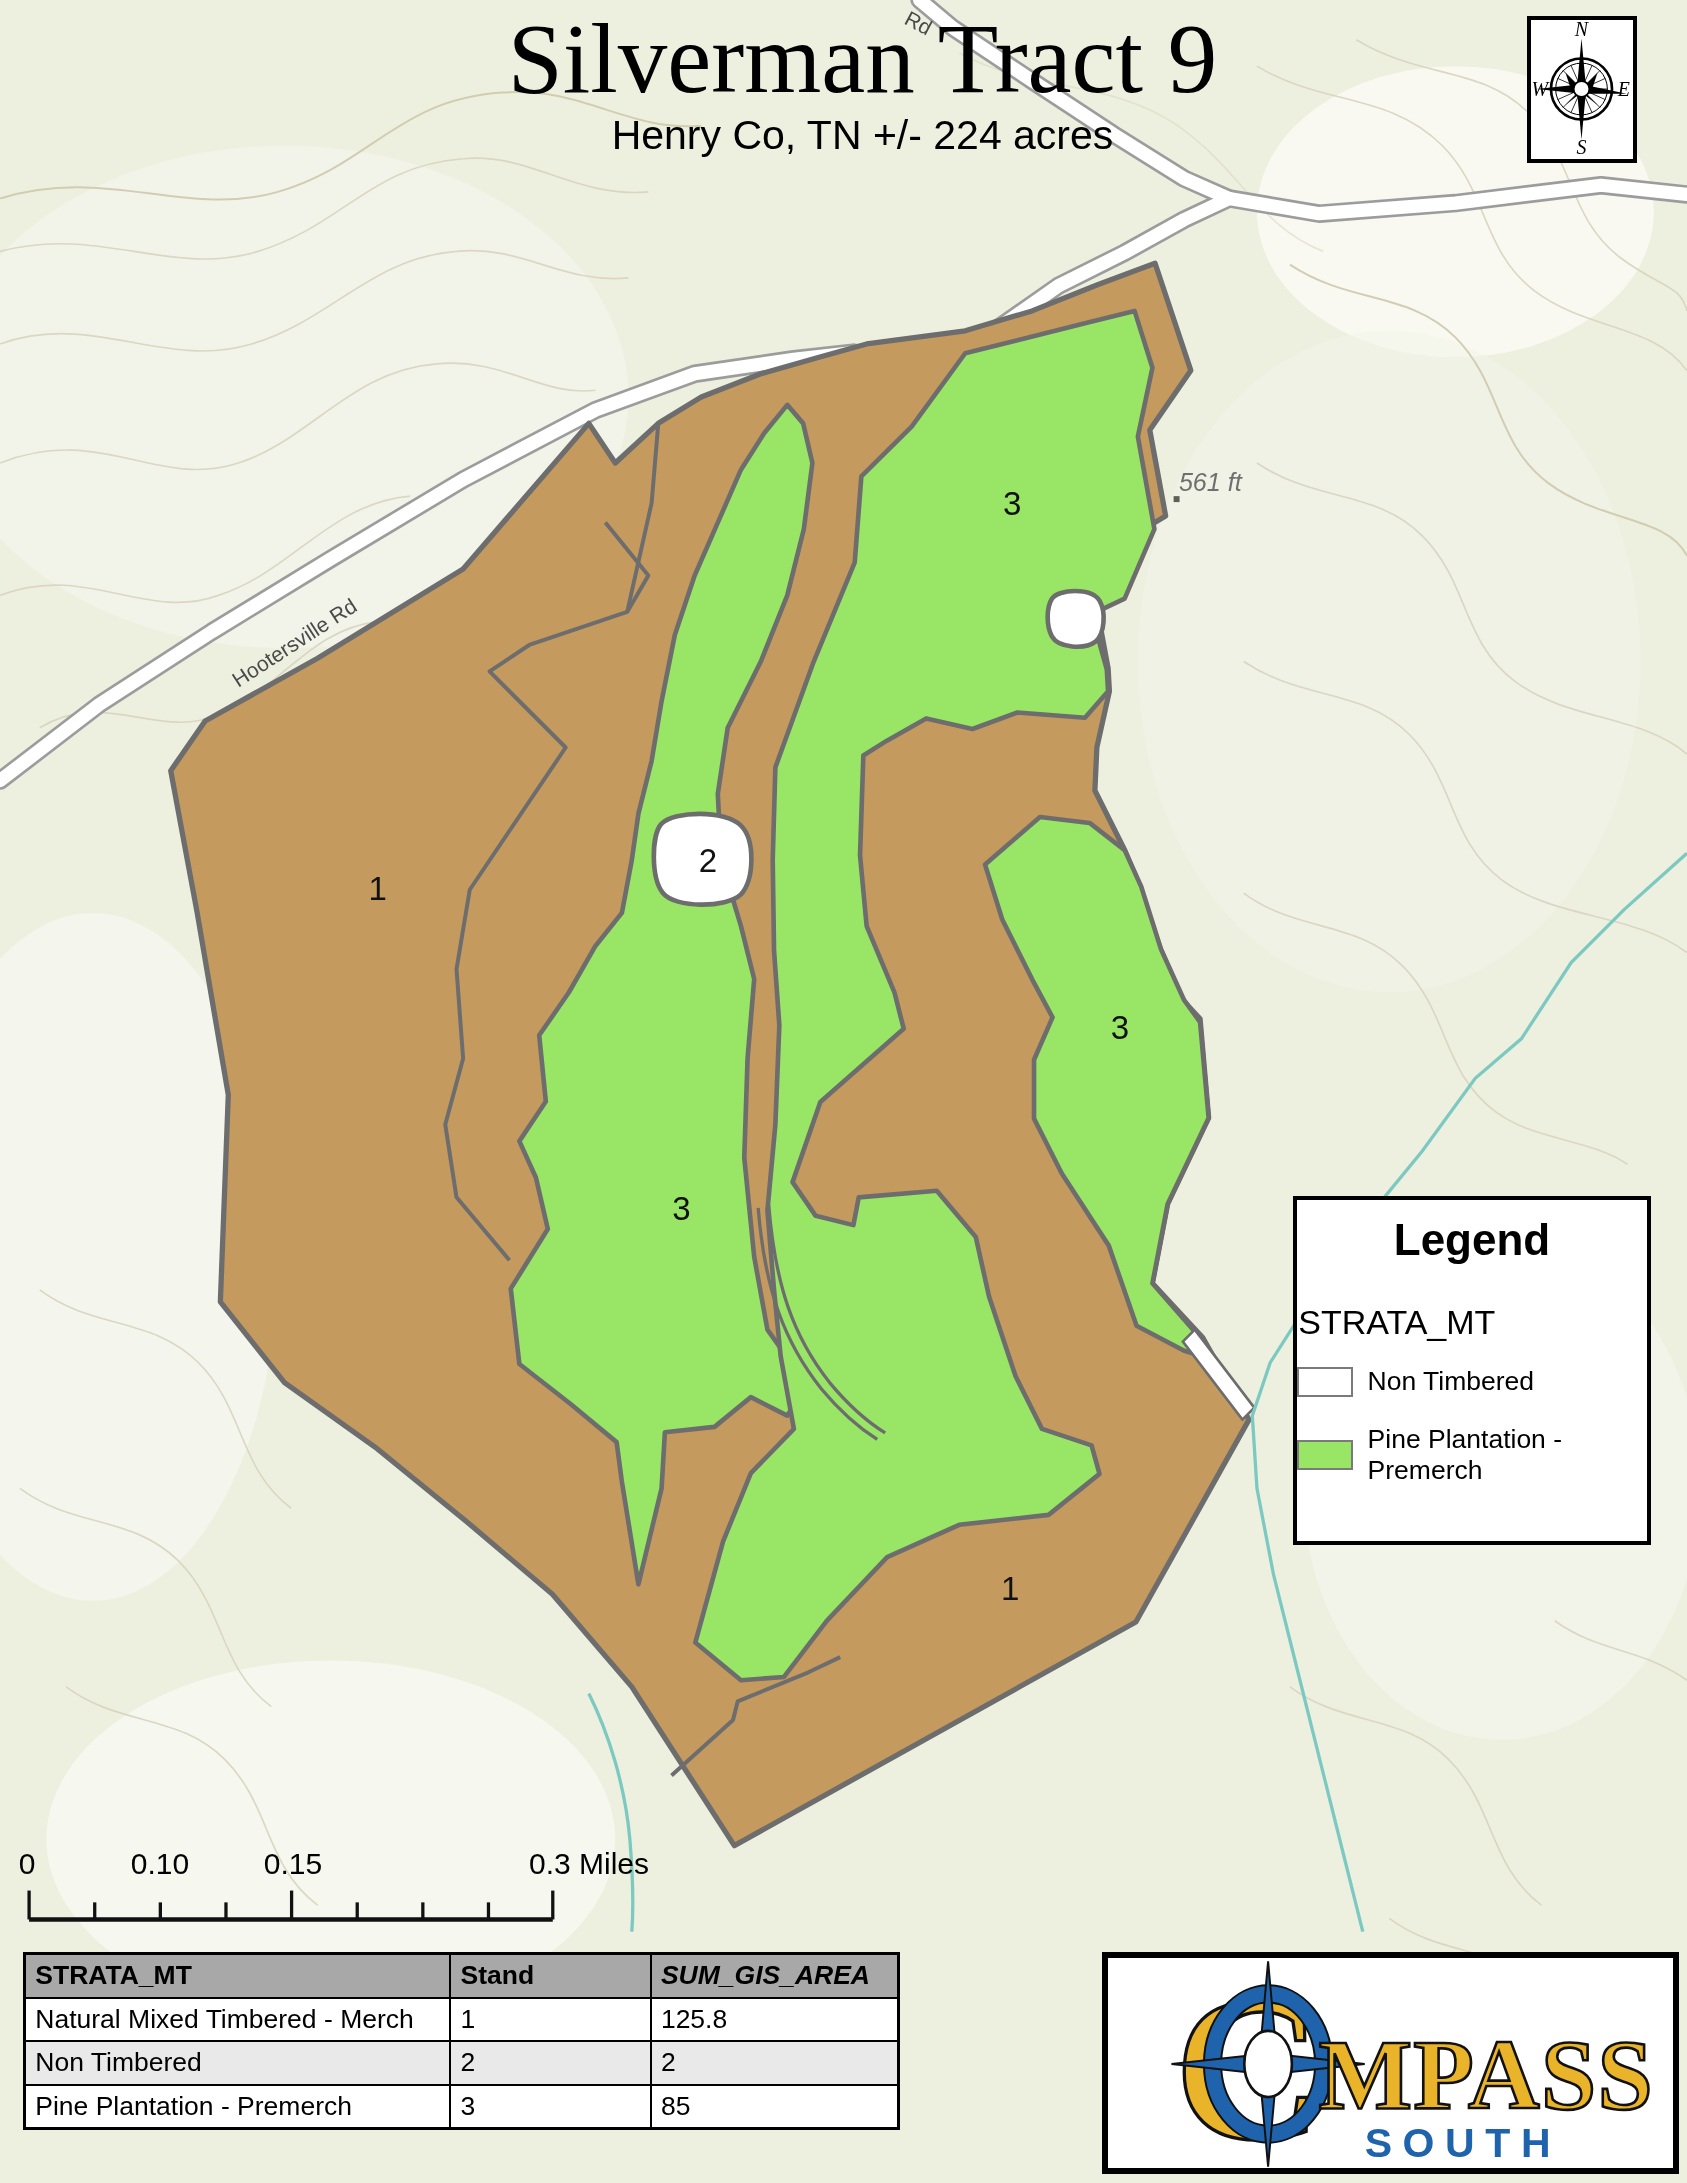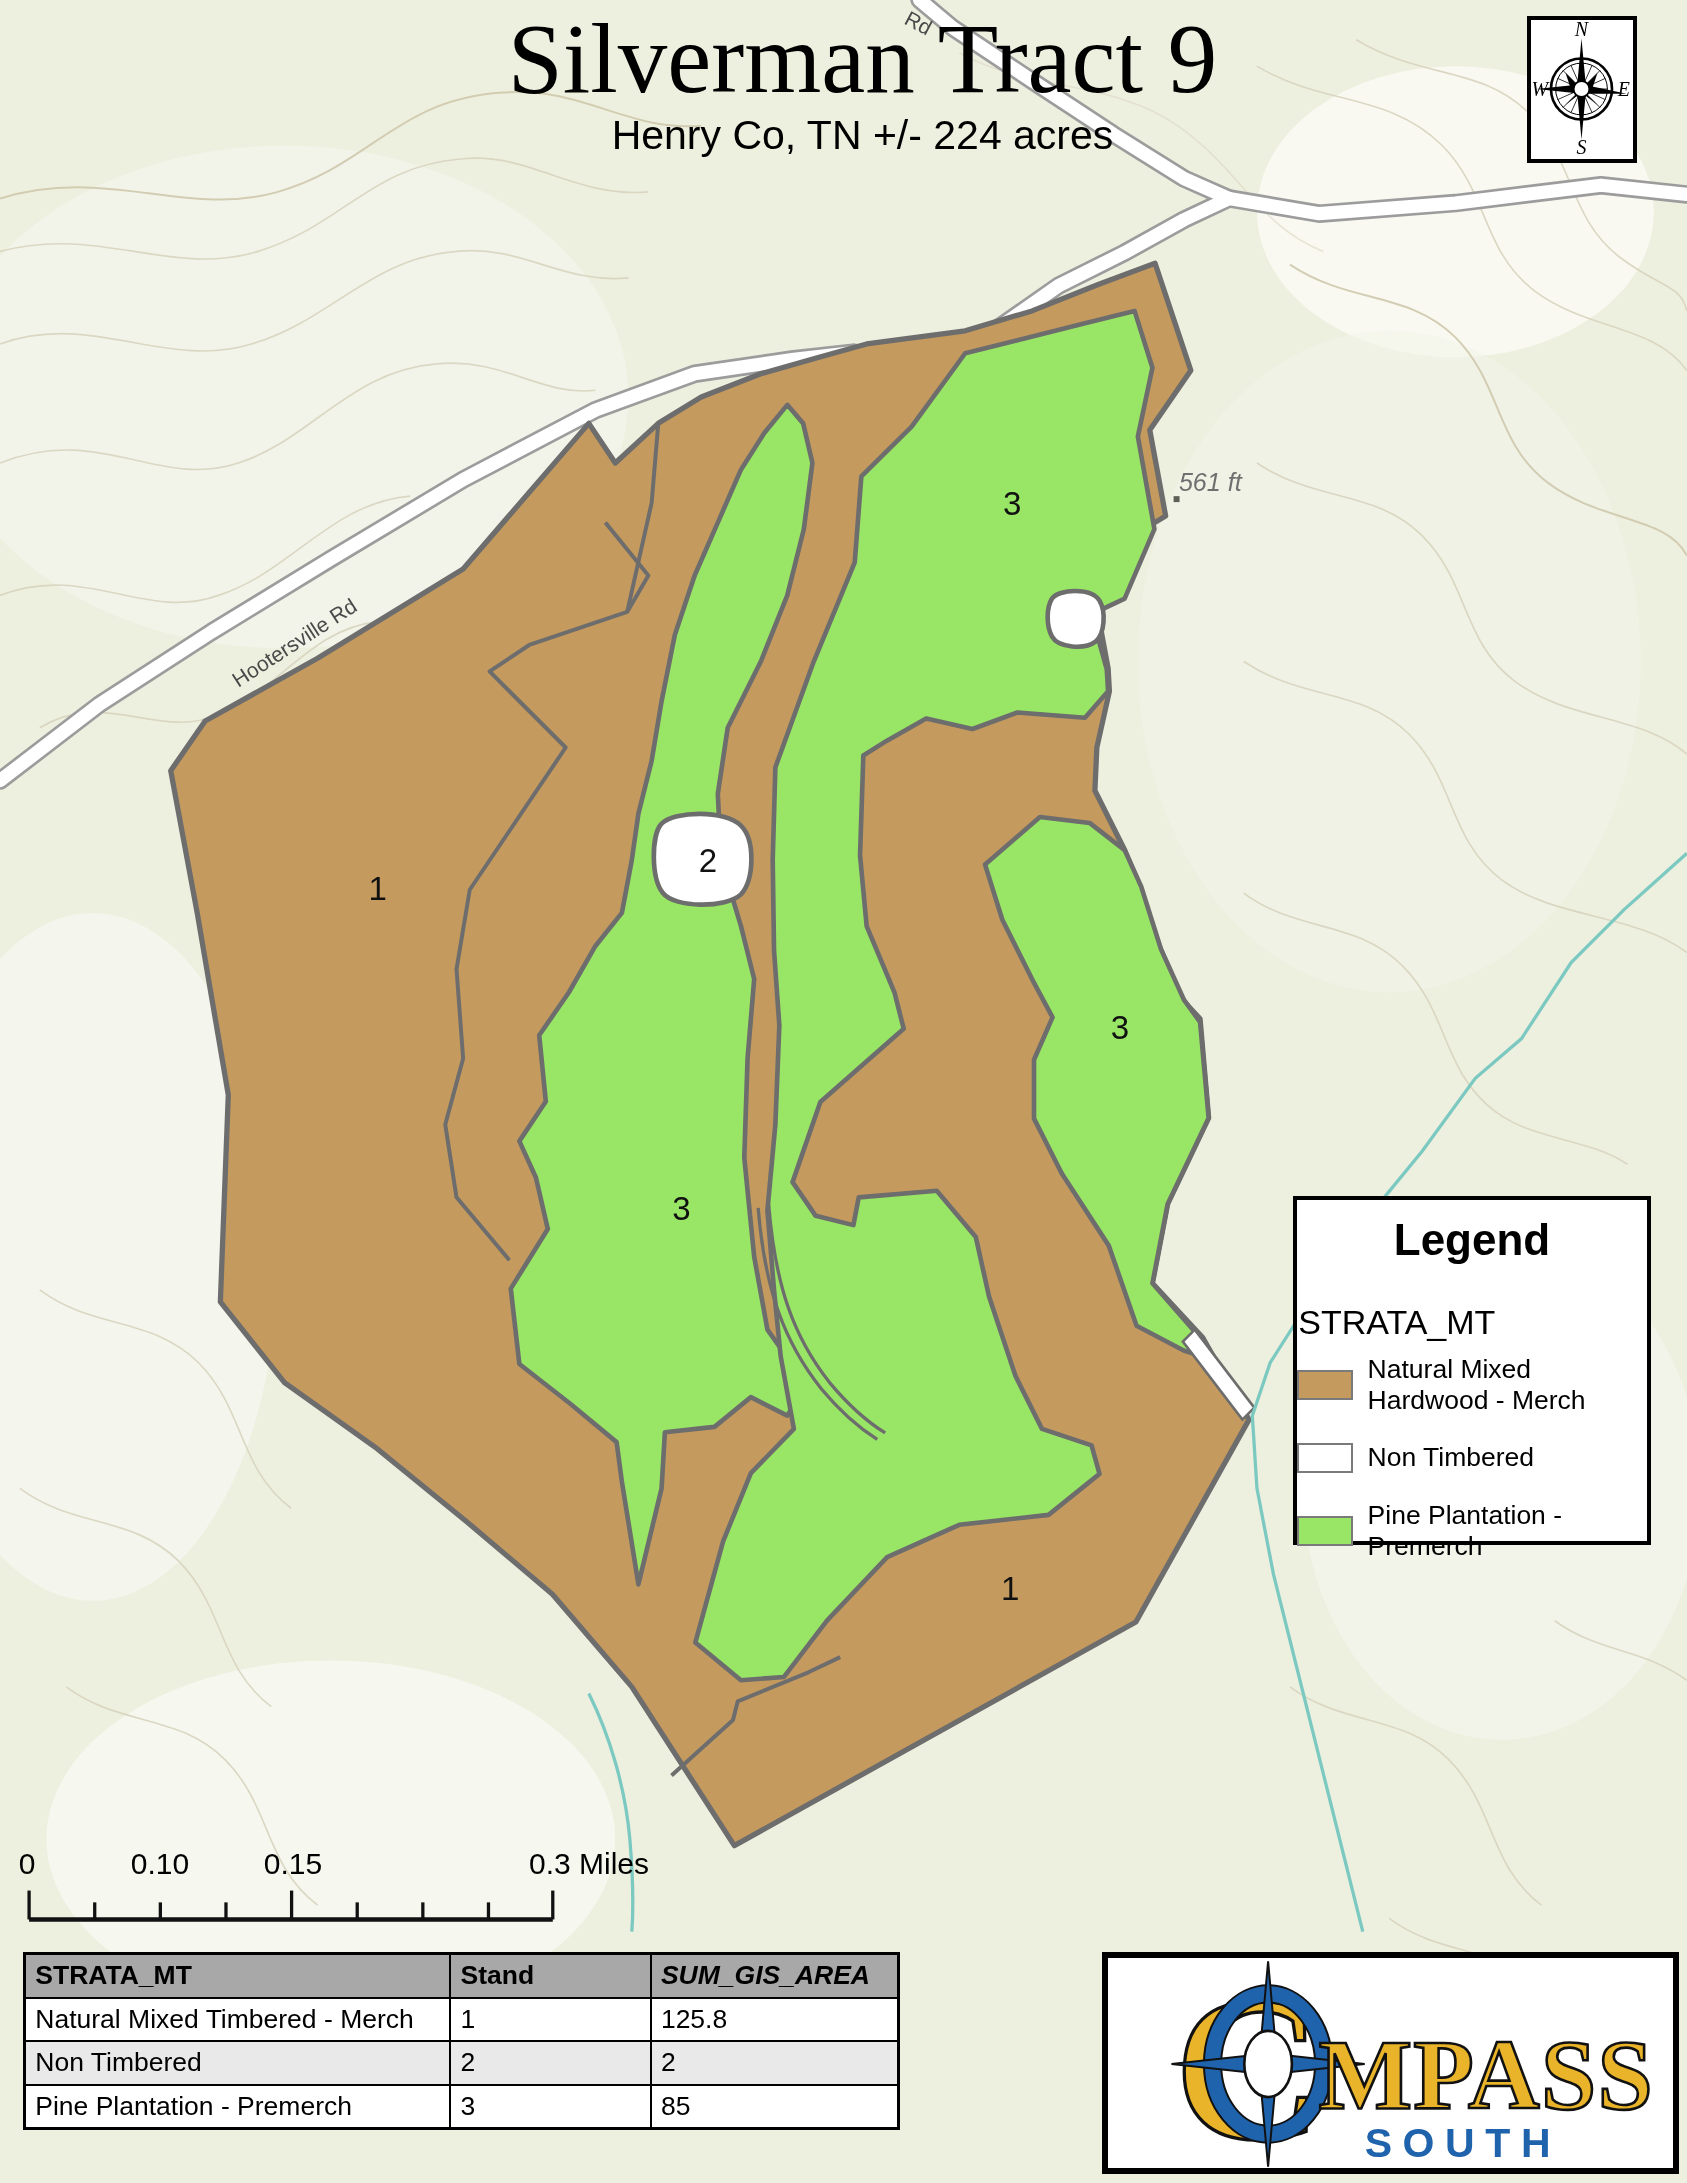--- a/index.html
+++ b/index.html
@@ -183,27 +183,20 @@
         <text x="76" y="202">S</text>
         <text x="13" y="114">W</text>
       </g>
     </svg>
   </div>
 
   <div id="legend">
     <div class="ltitle">Legend</div>
     <div class="llayer">STRATA_MT</div>
     <div class="litem">
-      <span class="lsw sw-brown"></span>
-      <span class="ltext">
-        <span>Natural Mixed</span><br>
-        <span>Hardwood - Merch</span>
-      </span>
-    </div>
-    <div class="litem">
       <span class="lsw sw-white"></span>
       <span class="ltext">Non Timbered</span>
     </div>
     <div class="litem">
       <span class="lsw sw-green"></span>
       <span class="ltext">
         <span>Pine Plantation -</span><br>
         <span>Premerch</span>
       </span>
     </div>

